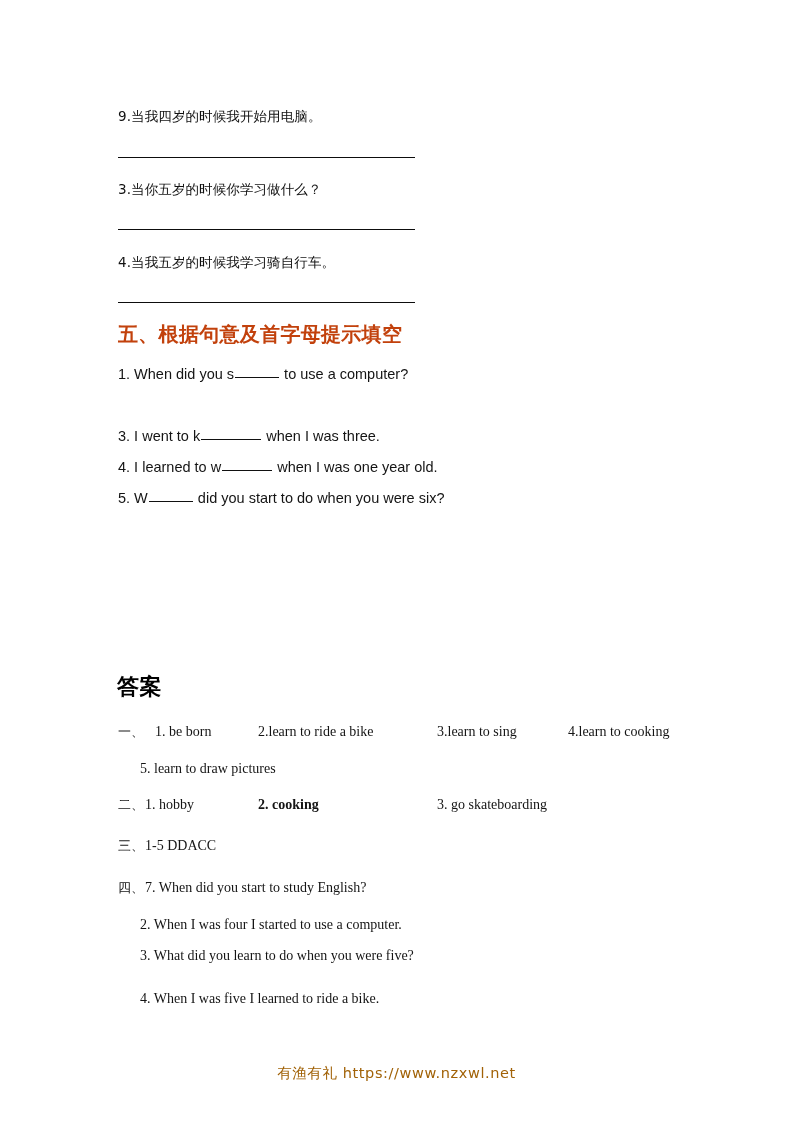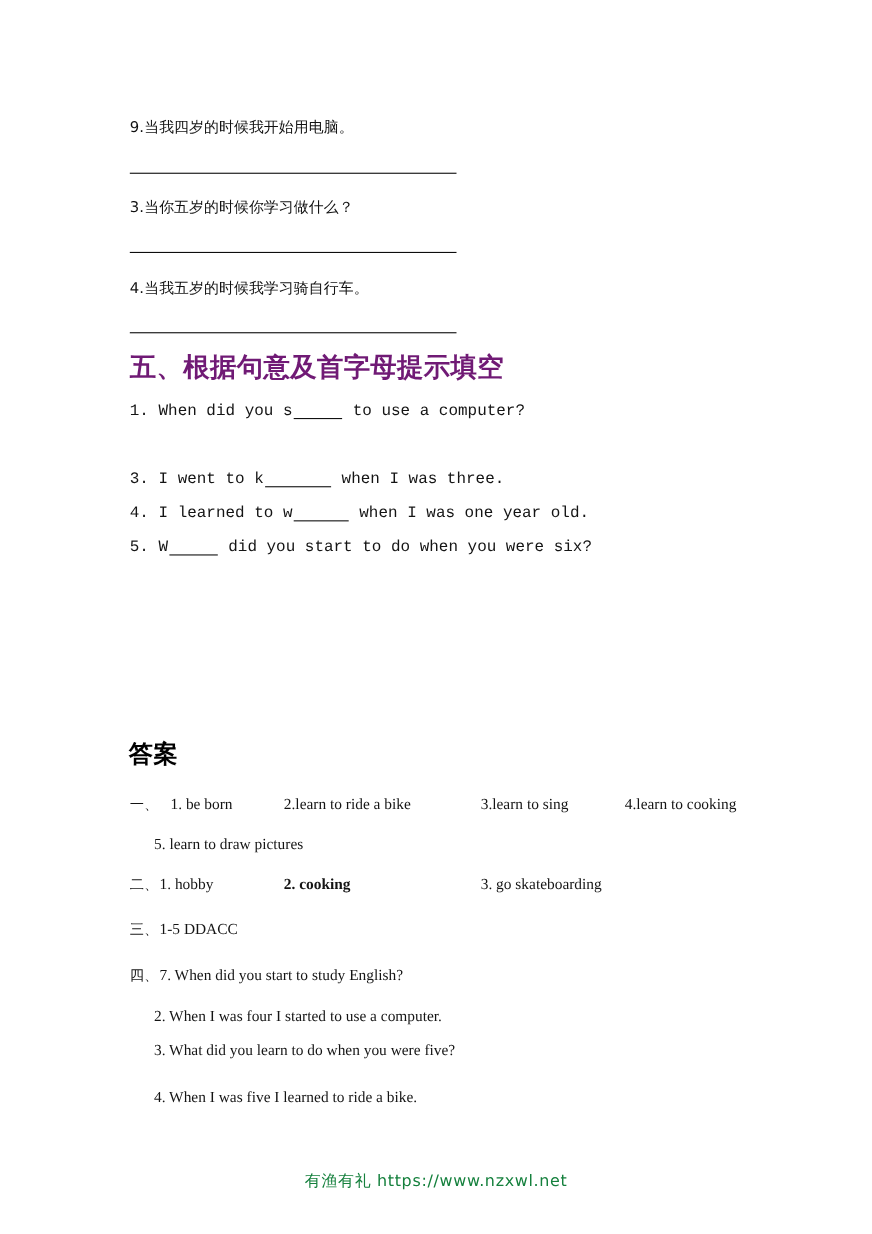--- a/index.html
+++ b/index.html
@@ -42,50 +42,50 @@
     width: 297px;
     height: 0;
     border-top: 1.6px solid #0d0d0d;
   }
 
   .section-heading {
     position: absolute;
     left: 118px;
     font-family: "DejaVu Sans", "Liberation Sans", sans-serif;
     font-weight: bold;
-    font-size: 24px;
+    font-size: 20px;
     line-height: 24px;
-    color: #701a75;
+    color: #c2410c;
     white-space: nowrap;
     letter-spacing: 0.3px;
   }
 
   .answers-heading {
     position: absolute;
     left: 117px;
     font-family: "DejaVu Sans", "Liberation Sans", sans-serif;
     font-weight: bold;
     font-size: 22px;
     line-height: 26px;
     color: #000;
     white-space: nowrap;
     letter-spacing: 0.5px;
   }
 
   
   .q-row {
     position: absolute;
     left: 118px;
-    font-family: Liberation Mono, monospace;
+    font-family: Liberation Sans, sans-serif;
     font-size: 14.5px;
     line-height: 20px;
     color: #141414;
     white-space: nowrap;
     display: flex;
-    align-items: center;
+    align-items: flex-start;
   }
   .q-row .seg { white-space: pre; }
   .blank {
     display: inline-block;
     border-bottom: 1.4px solid #111;
     height: 13px;
     margin: 0 1px;
     vertical-align: baseline;
   }
 
@@ -125,21 +125,21 @@
 
   
   .footer {
     position: absolute;
     left: 0;
     top: 1064px;
     width: 793px;
     text-align: center;
     font-family: "DejaVu Sans", "Liberation Sans", sans-serif;
     font-size: 14.5px;
-    color: #15803d;
+    color: #a16207;
     letter-spacing: 0.6px;
     white-space: nowrap;
   }
 </style>
 </head>
 <body>
 
 <div class="page">
 
   <div class="cn-line" style="top:107px;">9.当我四岁的时候我开始用电脑。</div>

